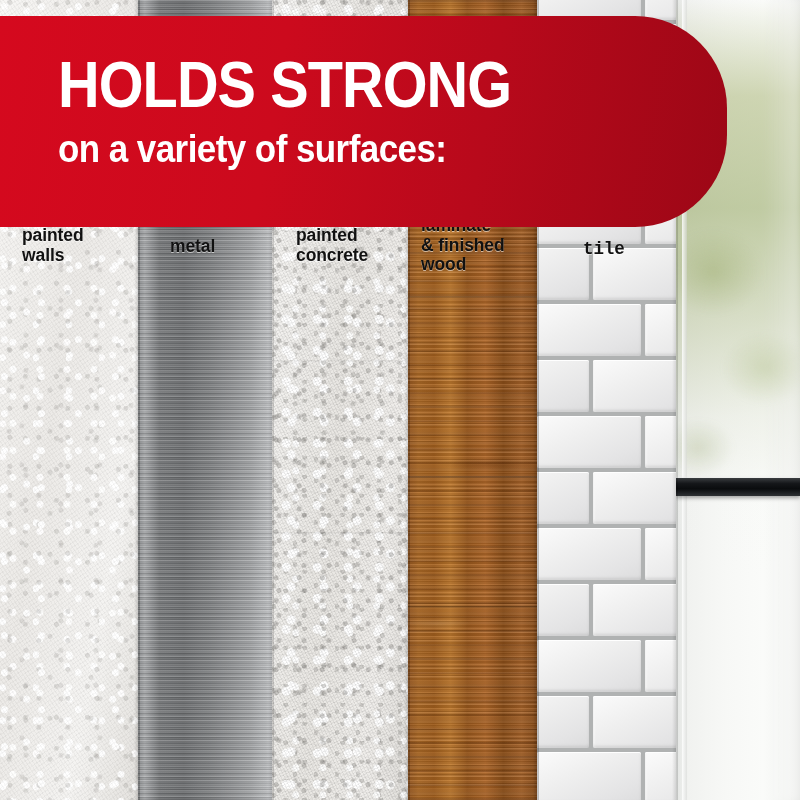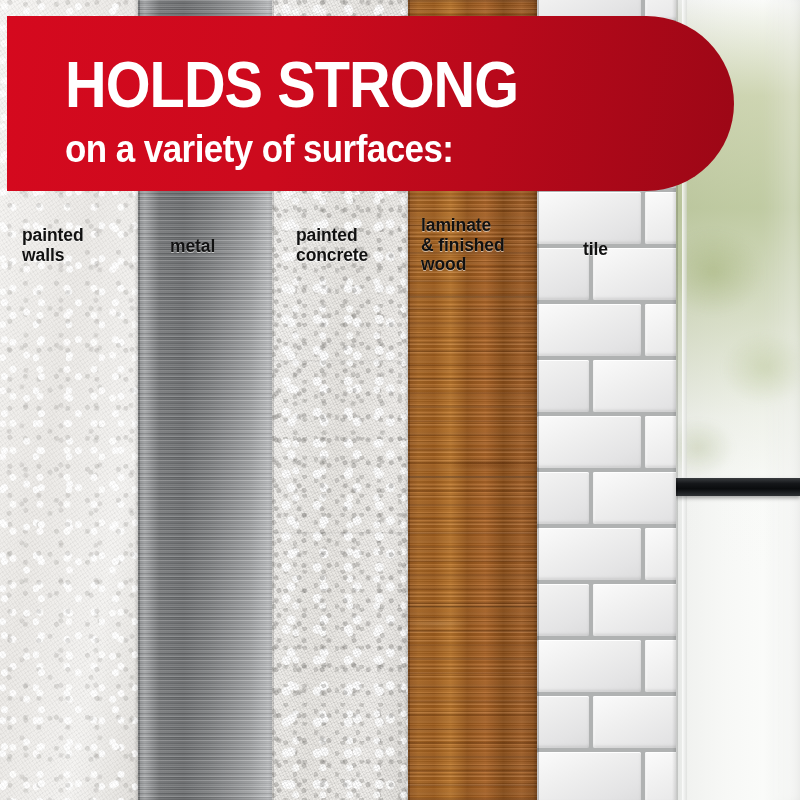--- a/index.html
+++ b/index.html
@@ -189,21 +189,21 @@
     font-size:17.5px;
     line-height:19.5px;
     letter-spacing:-0.1px;
     font-stretch:condensed;
     white-space:pre-line;
     text-shadow:0 1px 0 rgba(255,255,255,.55);
   }
 
   
   .banner-top{
-    position:absolute;left:7px;top:16px;width:727px;height:175px;
+    position:absolute;left:0;top:16px;width:727px;height:211px;
     background:linear-gradient(100deg,#d5091e 0%,#cc0a1d 38%,#b8091b 66%,#9c0716 100%);
     border-top-right-radius:92px;
     border-bottom-right-radius:92px;
     z-index:10;
   }
   .headline{
     position:absolute;left:58px;top:38px;
     color:#fff;
     font-weight:700;
     font-size:64px;
@@ -365,21 +365,21 @@
 
   <div class="surface-label" style="left:170px;top:237px;text-align:right;">metal</div>
 
   <div class="surface-label" style="left:296px;top:226px;">painted
 concrete</div>
 
   <div class="surface-label" style="left:421px;top:216px;">laminate
 &amp; finished
 wood</div>
 
-  <div class="surface-label" style="left:583px;top:240px;">tile</div>
+  <div class="surface-label" style="left:583px;top:240px;font-family:Liberation Mono, monospace;">tile</div>
 
 
   <div class="banner-top">
     <div class="headline">HOLDS STRONG</div>
     <div class="subhead">on a variety of surfaces:</div>
   </div>
 
 
 </div>
 

